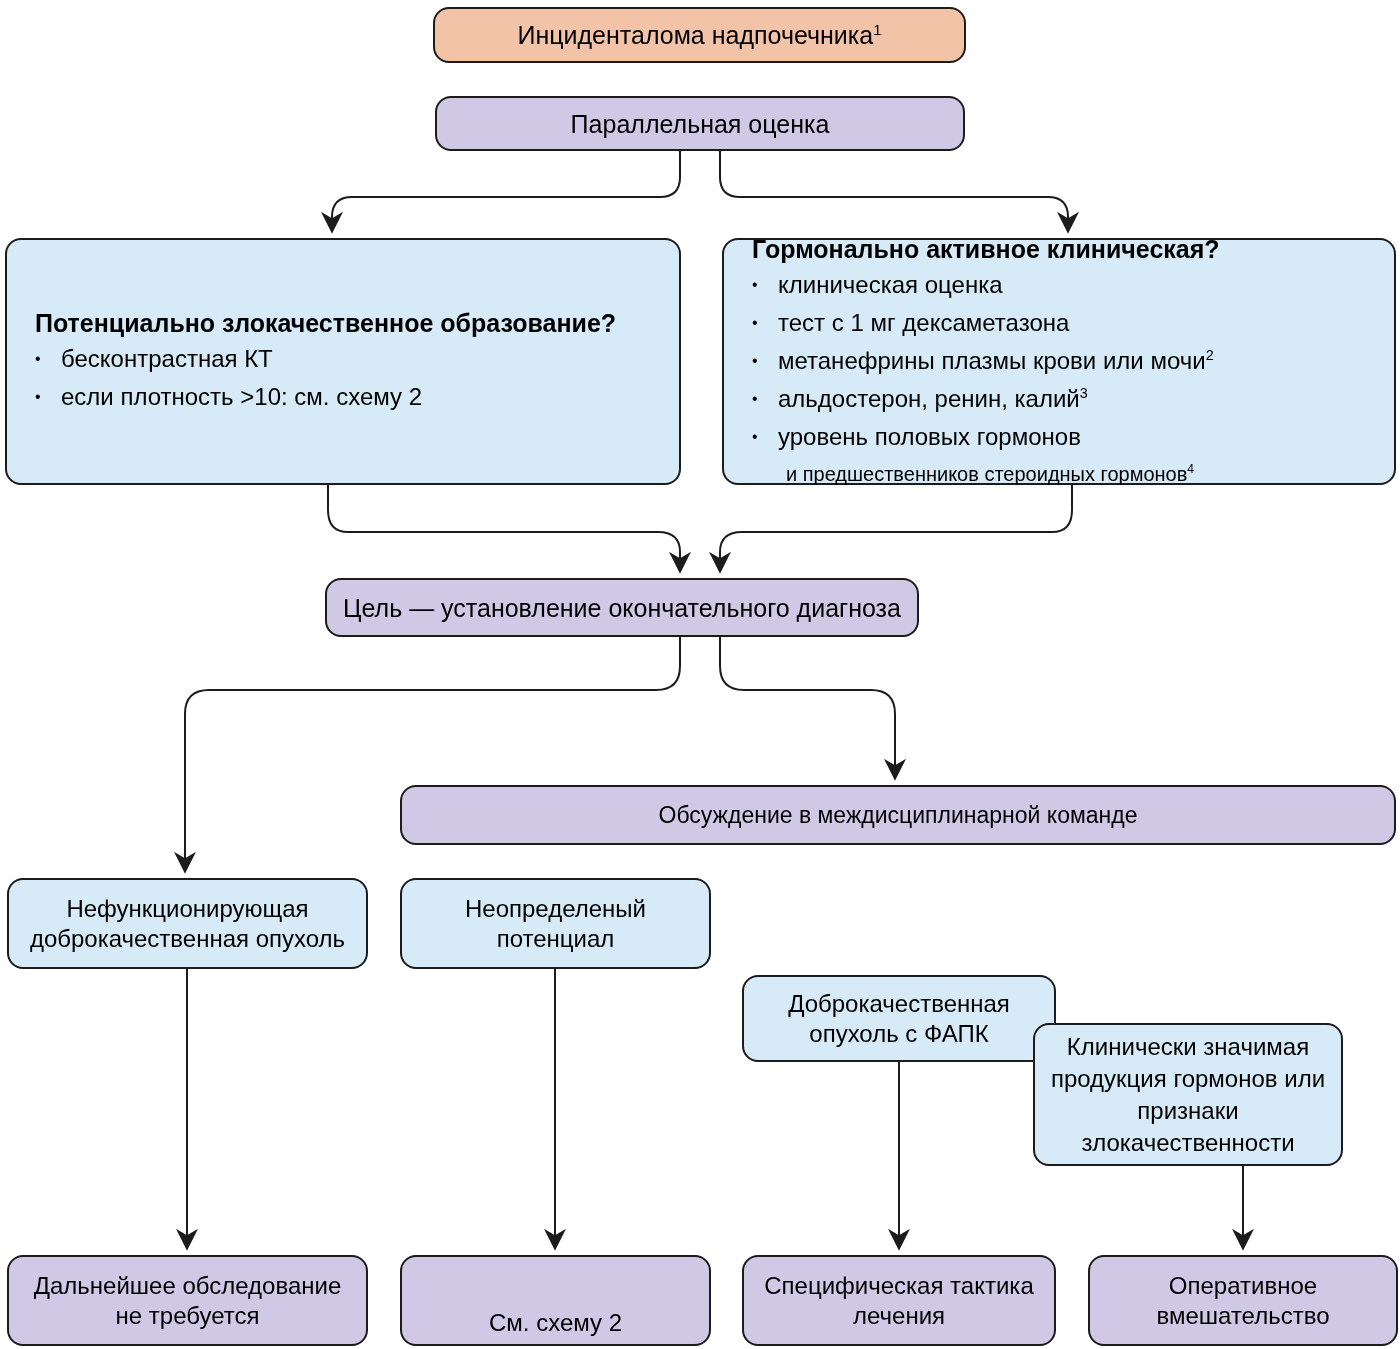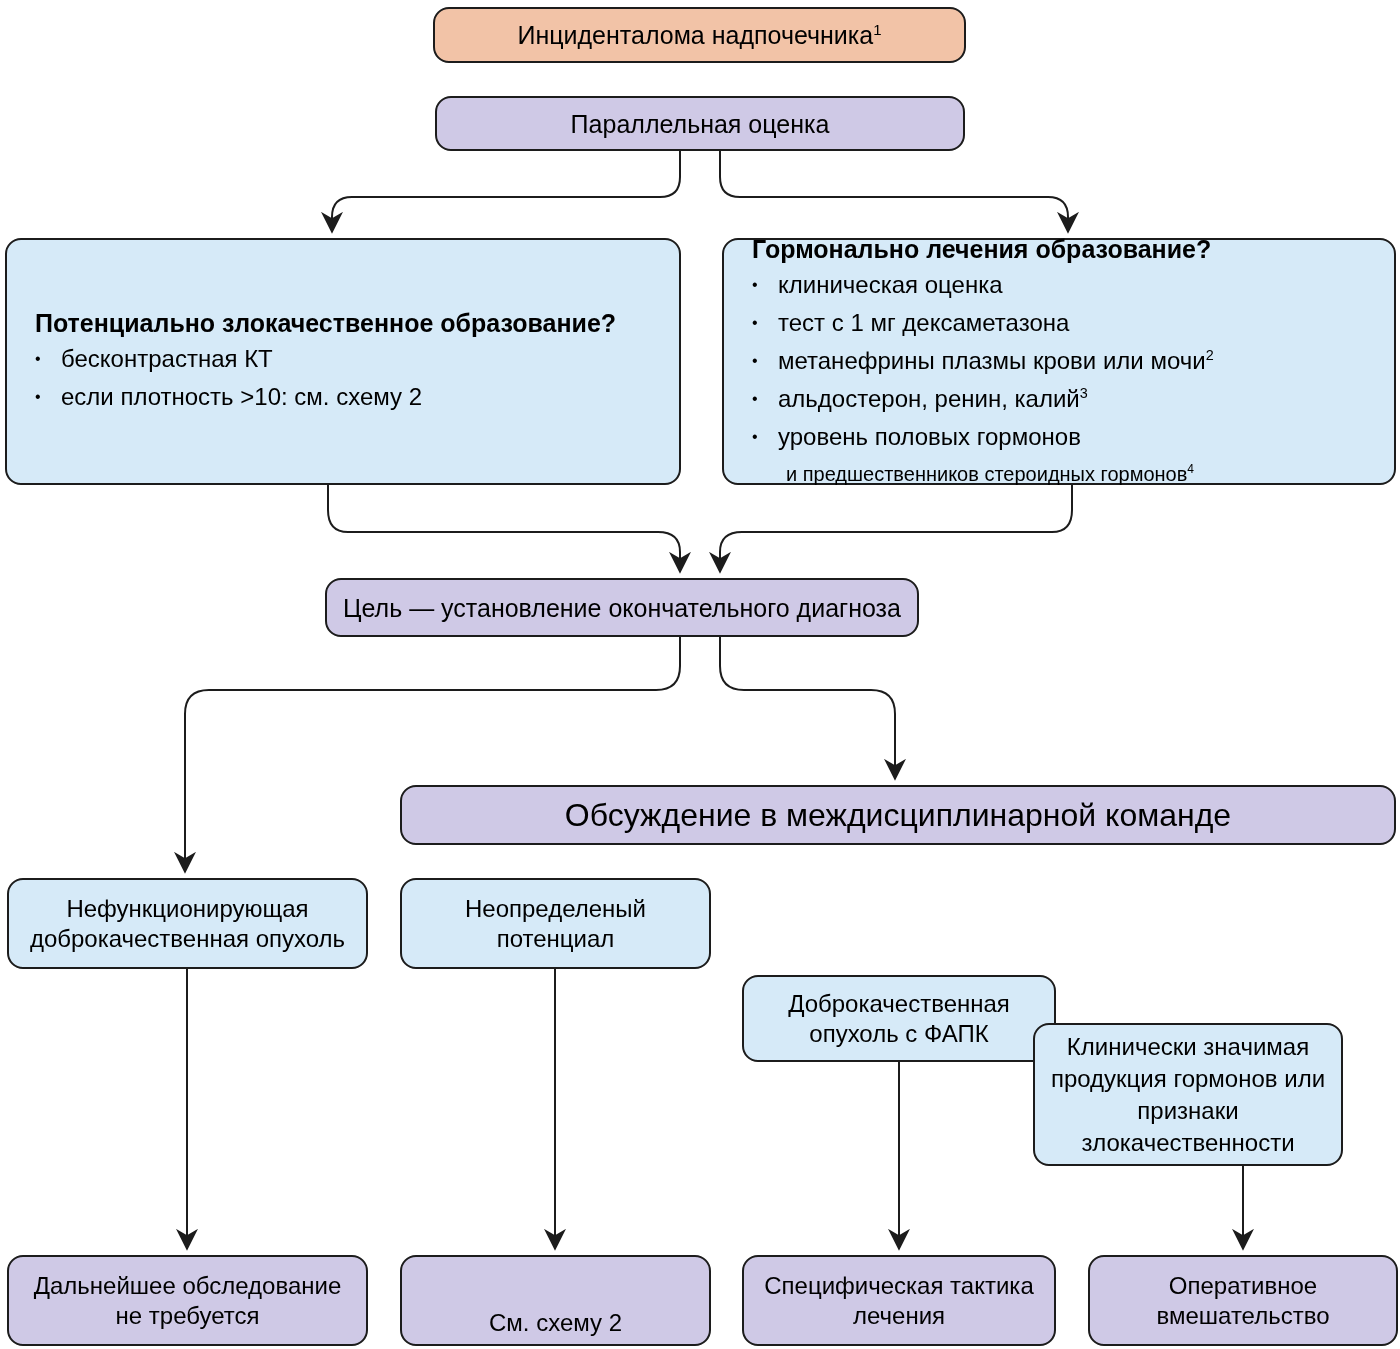--- a/index.html
+++ b/index.html
@@ -28,21 +28,21 @@
   .salmon{background:#f2c3a7;}
   .lavender{background:#cfc9e6;}
   .blue{background:#d6eaf8;}
 
   
   .n-incidentaloma{left:433px;top:7px;width:533px;height:56px;font-size:25px;}
   .n-parallel{left:435px;top:76px;width:530px;height:55px;font-size:25px;margin-top:20px;}
   .n-left-question{left:5px;top:238px;width:676px;height:247px;align-items:center;justify-content:flex-start;text-align:left;padding:10px 18px 10px 28px;}
   .n-right-question{left:722px;top:238px;width:674px;height:247px;align-items:center;justify-content:flex-start;text-align:left;padding:8px 14px 8px 28px;}
   .n-goal{left:325px;top:578px;width:594px;height:59px;font-size:25px;}
-  .n-mdt{left:400px;top:785px;width:996px;height:60px;font-size:32px;}
+  .n-mdt{left:400px;top:785px;width:996px;height:60px;font-size:23px;}
   .n-nonfunctioning{left:7px;top:878px;width:361px;height:91px;}
   .n-uncertain{left:400px;top:878px;width:311px;height:91px;}
   .n-benign-fapk{left:742px;top:975px;width:314px;height:87px;}
   .n-significant{left:1033px;top:1023px;width:310px;height:143px;line-height:32px;}
   .n-no-followup{left:7px;top:1255px;width:361px;height:91px;}
   .n-see-scheme2{left:400px;top:1255px;width:311px;height:91px;align-items:flex-end;}
   .n-specific-treatment{left:742px;top:1255px;width:314px;height:91px;}
   .n-surgery{left:1088px;top:1255px;width:310px;height:91px;}
 
   .q-content{display:block;width:100%;}
@@ -95,21 +95,21 @@
       </div>
       <div class="bullet-row">
         <span class="dot">•</span>
         <span><span>если плотность &gt;10: см. схему 2</span><sup></sup></span>
       </div>
     </div>
   </div>
 
   <div class="node blue n-right-question">
     <div class="q-content">
-      <div class="q-title">Гормонально лечения образование?</div>
+      <div class="q-title">Гормонально активное клиническая?</div>
       <div class="bullet-row">
         <span class="dot">•</span>
         <span><span>клиническая оценка</span><sup></sup></span>
       </div>
       <div class="bullet-row">
         <span class="dot">•</span>
         <span><span>тест с 1 мг дексаметазона</span><sup></sup></span>
       </div>
       <div class="bullet-row">
         <span class="dot">•</span>

